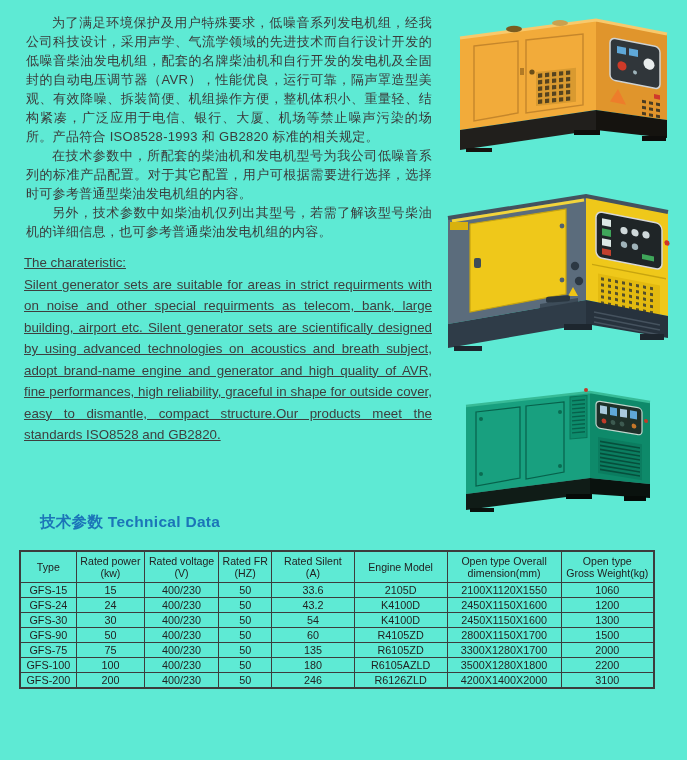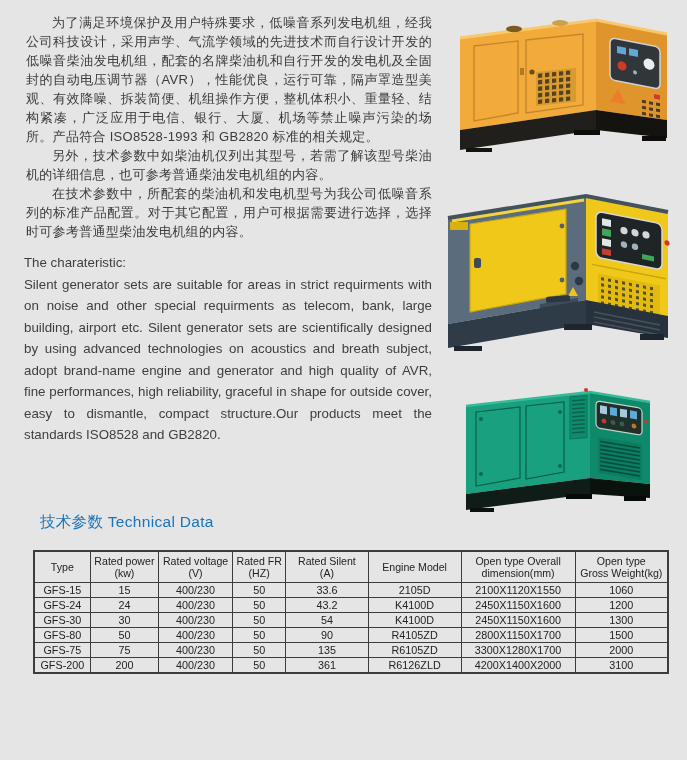--- a/index.html
+++ b/index.html
@@ -1,54 +1,54 @@
 <!DOCTYPE html>
 <html style="--heading-blue: #1b74b8; --text-color: #3b3b3b; --table-border: #3c3c3c; --genset1-body: #F2AB3A; --genset1-shade: #E0952C; --genset1-line: #C5862B; --genset1-base: #211F1C; --genset2-yellow: #EFC81A; --genset2-slate: #5B6C7C; --genset2-base: #2F3C48; --genset3-body: #18A07F; --genset3-shade: #0E8A6A; --genset3-dark: #07614B; --genset3-base: #101C17;"><head>
 <meta charset="utf-8">
 <style>
   html,body{margin:0;padding:0;background:#888;}
   *{box-sizing:border-box;}
   .page{
     position:relative;width:687px;height:760px;margin:0 auto;
-    background:#e5e5e5;overflow:hidden;
+    background:#5eead4;overflow:hidden;
     font-family:"Liberation Sans","DejaVu Sans",sans-serif;
     color:#3b3b3b;
   }
   
   .cn-text{position:absolute;left:26px;top:13px;width:406px;
     font-size:13px;line-height:19px;text-align:justify;letter-spacing:.3px;}
   .cn-text p{margin:0;text-indent:2em;}
   .en-text{position:absolute;left:24px;top:252px;width:408px;
-    font-size:13.3px;line-height:21.5px;text-align:justify;color:#3e3e3e;}
+    font-size:13.3px;line-height:21.5px;text-align:justify;color:#3e3e3e;text-decoration:underline;}
   .en-text p{margin:0;}
   
   .section-heading{position:absolute;left:40px;top:512px;
-    font-size:15.5px;font-weight:normal;color:var(--heading-blue,#1b74b8);letter-spacing:.3px;}
+    font-size:15.5px;font-weight:bold;color:var(--heading-blue,#1b74b8);letter-spacing:.3px;}
   
-  .tech-table{position:absolute;left:34px;top:551px;width:634px;
+  .tech-table{position:absolute;left:20px;top:551px;width:634px;
     border-collapse:collapse;table-layout:fixed;color:#222;}
   .tech-table th,.tech-table td{border:1px solid var(--table-border,#3c3c3c);}
   .tech-table th{font-weight:normal;font-size:10.6px;line-height:12.5px;
     white-space:pre-line;text-align:center;padding:2px 0;height:31px;}
   .tech-table td{font-size:10.8px;text-align:center;height:15px;
     line-height:14px;padding:0 1px;}
   .tech-table{outline:1px solid var(--table-border,#3c3c3c);}
   
   .photo{position:absolute;}
   .photo svg{display:block;}
 </style>
 </head>
 <body>
 
 <div class="page">
 
   <div class="cn-text">
     <p>为了满足环境保护及用户特殊要求，低噪音系列发电机组，经我公司科技设计，采用声学、气流学领域的先进技术而自行设计开发的低噪音柴油发电机组，配套的名牌柴油机和自行开发的发电机及全固封的自动电压调节器（AVR），性能优良，运行可靠，隔声罩造型美观、有效降噪、拆装简便、机组操作方便，整机体积小、重量轻、结构紧凑，广泛应用于电信、银行、大厦、机场等禁止噪声污染的场所。产品符合 ISO8528-1993 和 GB2820 标准的相关规定。</p>
+    <p>在技术参数中，所配套的柴油机和发电机型号为我公司低噪音系列的标准产品配置。对于其它配置，用户可根据需要进行选择，选择时可参考普通型柴油发电机组的内容。</p>
     <p>另外，技术参数中如柴油机仅列出其型号，若需了解该型号柴油机的详细信息，也可参考普通柴油发电机组的内容。</p>
-    <p>在技术参数中，所配套的柴油机和发电机型号为我公司低噪音系列的标准产品配置。对于其它配置，用户可根据需要进行选择，选择时可参考普通型柴油发电机组的内容。</p>
   </div>
 
   <div class="en-text">
     <p>The charateristic:</p>
     <p>Silent generator sets are suitable for areas in strict requirments with on noise and other special requirments as telecom, bank, large building, airport etc. Silent generator sets are scientifically designed by using advanced technologies on acoustics and breath subject, adopt brand-name engine and generator and high quality of AVR, fine performances, high reliability, graceful in shape for outside cover, easy to dismantle, compact structure.Our products meet the standards ISO8528 and GB2820.</p>
   </div>
 
   <div class="photo" style="left:456px;top:8px;width:226px;height:146px;">
     <svg width="226" height="146" viewBox="0 0 226 146">
 
@@ -344,45 +344,55 @@
           <td>GFS-30</td>
           <td>30</td>
           <td>400/230</td>
           <td>50</td>
           <td>54</td>
           <td>K4100D</td>
           <td>2450X1150X1600</td>
           <td>1300</td>
         </tr>
         <tr>
-          <td>GFS-80</td>
-          <td>50</td>
-          <td>400/230</td>
-          <td>50</td>
-          <td>90</td>
+          <td>GFS-90</td>
+          <td>50</td>
+          <td>400/230</td>
+          <td>50</td>
+          <td>60</td>
           <td>R4105ZD</td>
           <td>2800X1150X1700</td>
           <td>1500</td>
         </tr>
         <tr>
           <td>GFS-75</td>
           <td>75</td>
           <td>400/230</td>
           <td>50</td>
           <td>135</td>
           <td>R6105ZD</td>
           <td>3300X1280X1700</td>
           <td>2000</td>
         </tr>
         <tr>
+          <td>GFS-100</td>
+          <td>100</td>
+          <td>400/230</td>
+          <td>50</td>
+          <td>180</td>
+          <td>R6105AZLD</td>
+          <td>3500X1280X1800</td>
+          <td>2200</td>
+        </tr>
+        <tr>
           <td>GFS-200</td>
           <td>200</td>
           <td>400/230</td>
           <td>50</td>
-          <td>361</td>
+          <td>246</td>
           <td>R6126ZLD</td>
           <td>4200X1400X2000</td>
           <td>3100</td>
         </tr>
       </tbody>
   </table>
 
 </div>
 
 </body></html>

